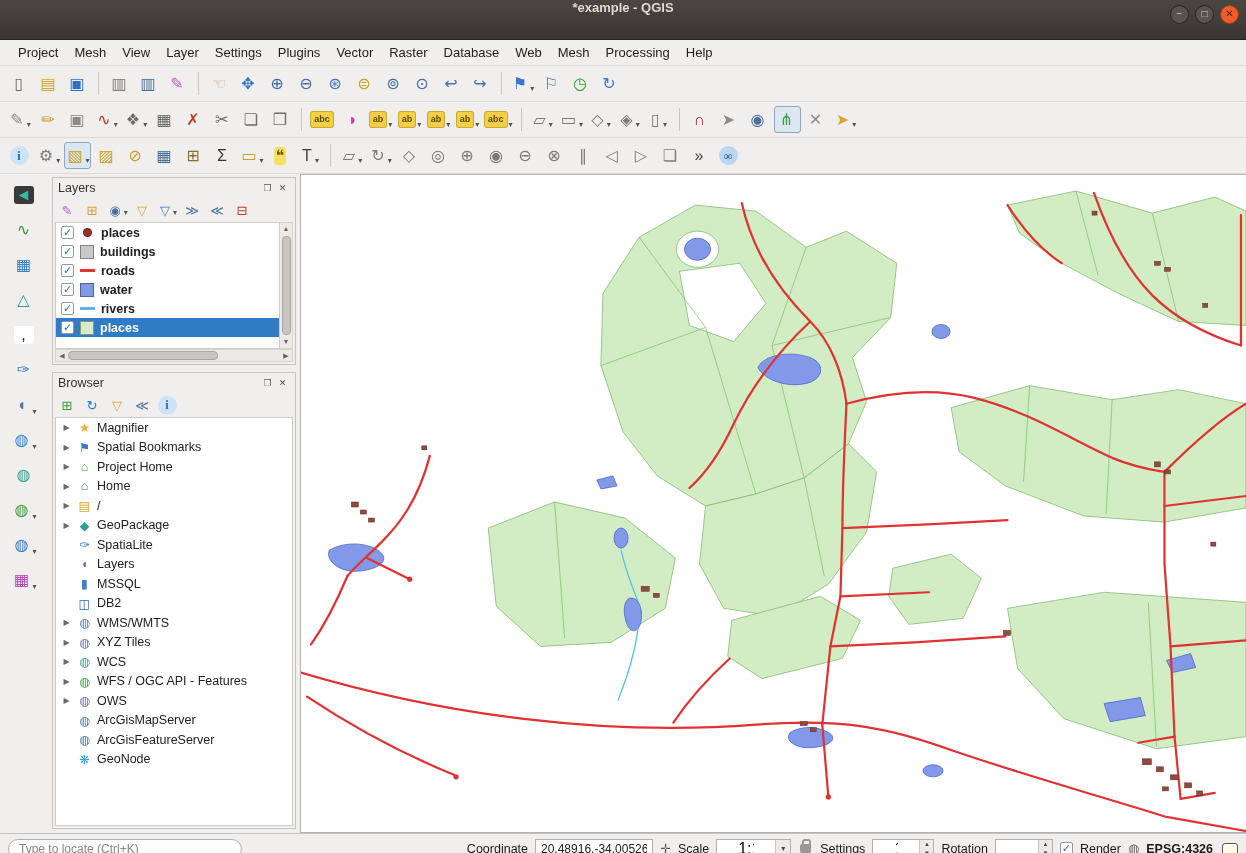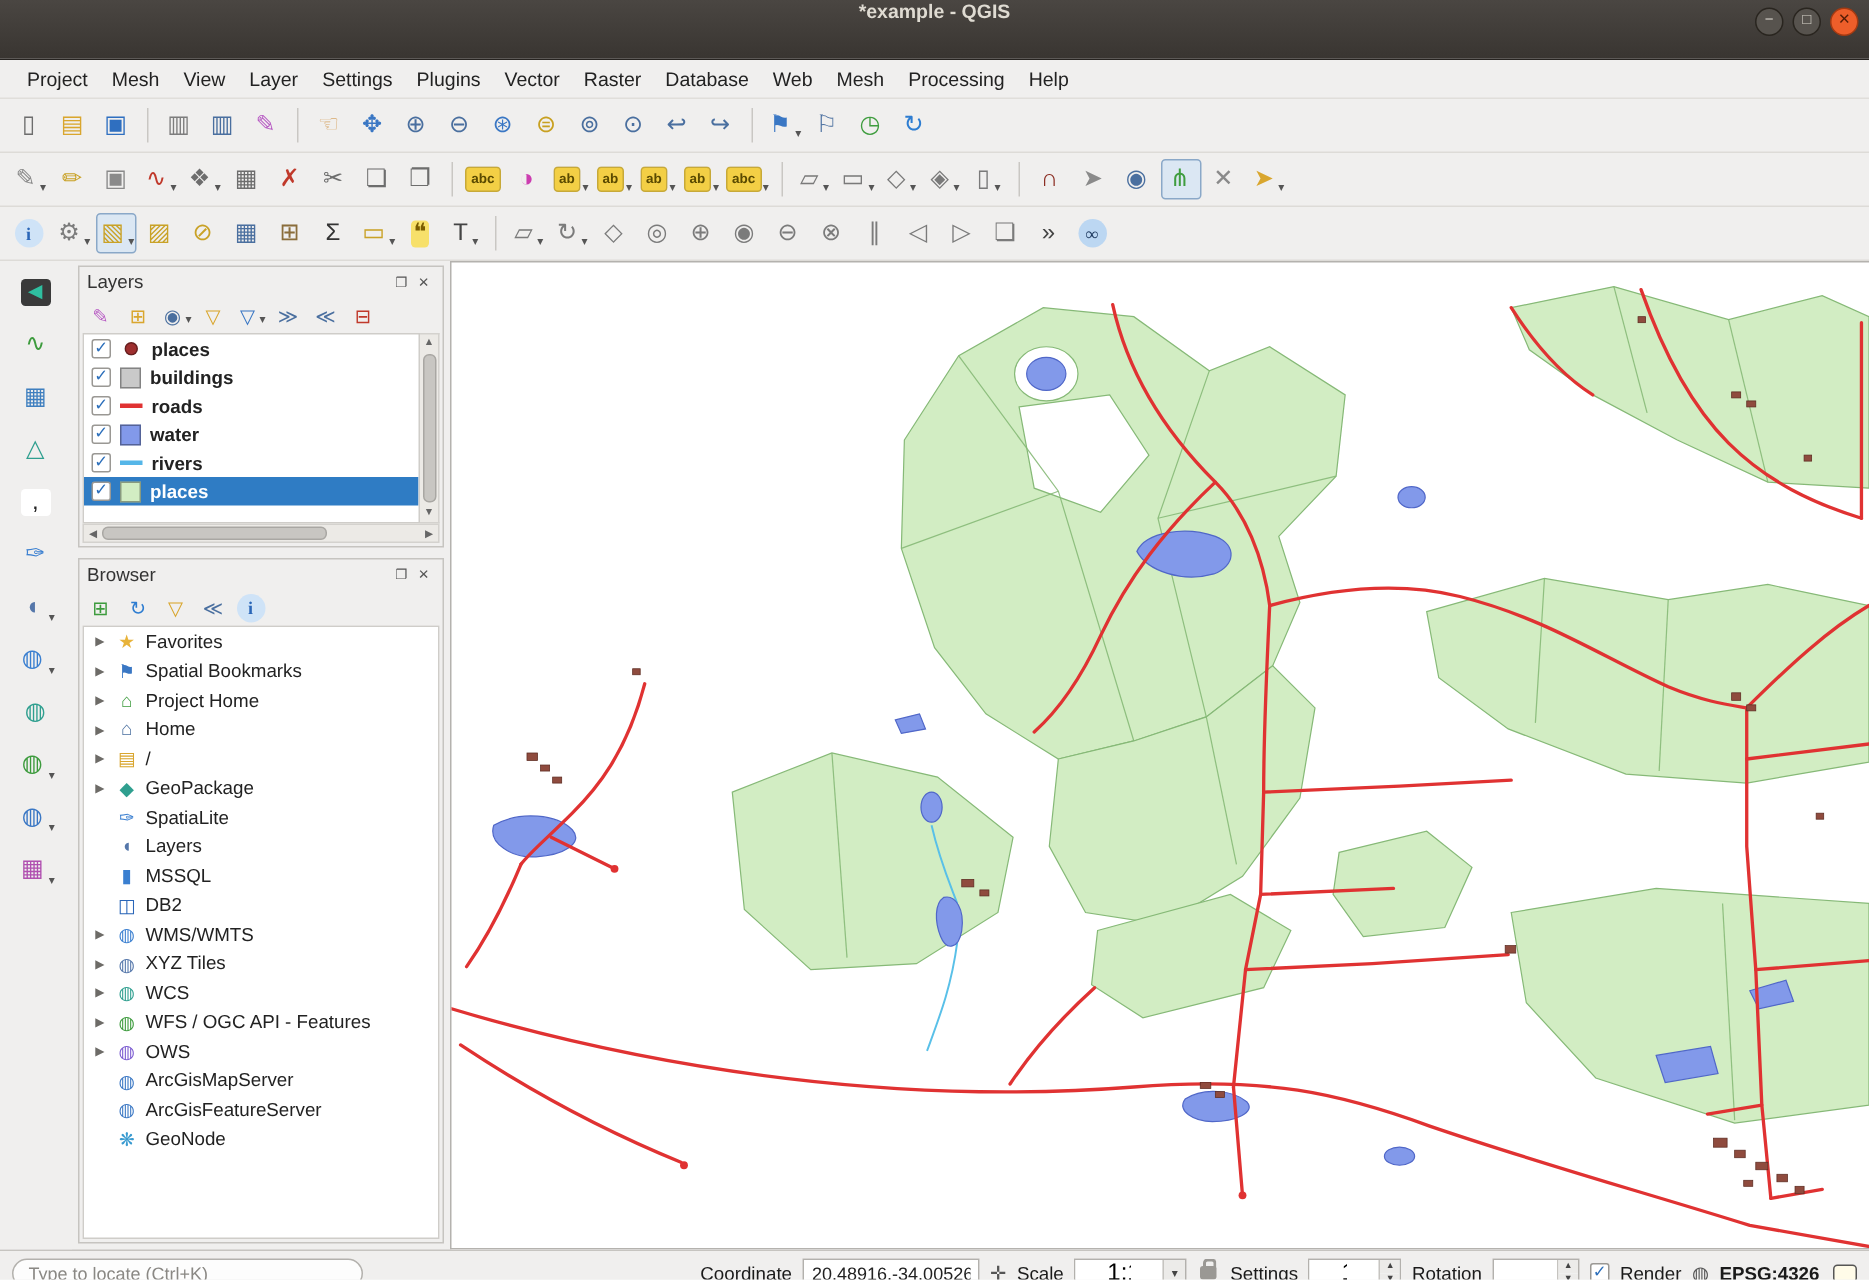--- a/index.html
+++ b/index.html
@@ -746,21 +746,21 @@
             <span class="caret"></span>
           </span>
 
       </div>
       <div class="listwrap" style="margin-bottom:2px">
         <div class="list">
 
             <div class="browser-row" title="Favorites">
               <span class="b-arrow">▶</span>
               <span class="b-icon" style="color: rgb(232, 179, 58);">★</span>
-              <span class="b-label">Favorites</span>
+              <span class="b-label">Magnifier</span>
             </div>
 
             <div class="browser-row" title="Spatial Bookmarks">
               <span class="b-arrow">▶</span>
               <span class="b-icon" style="color: rgb(58, 119, 196);">⚑</span>
               <span class="b-label">Spatial Bookmarks</span>
             </div>
 
             <div class="browser-row" title="Project Home">
               <span class="b-arrow">▶</span>

